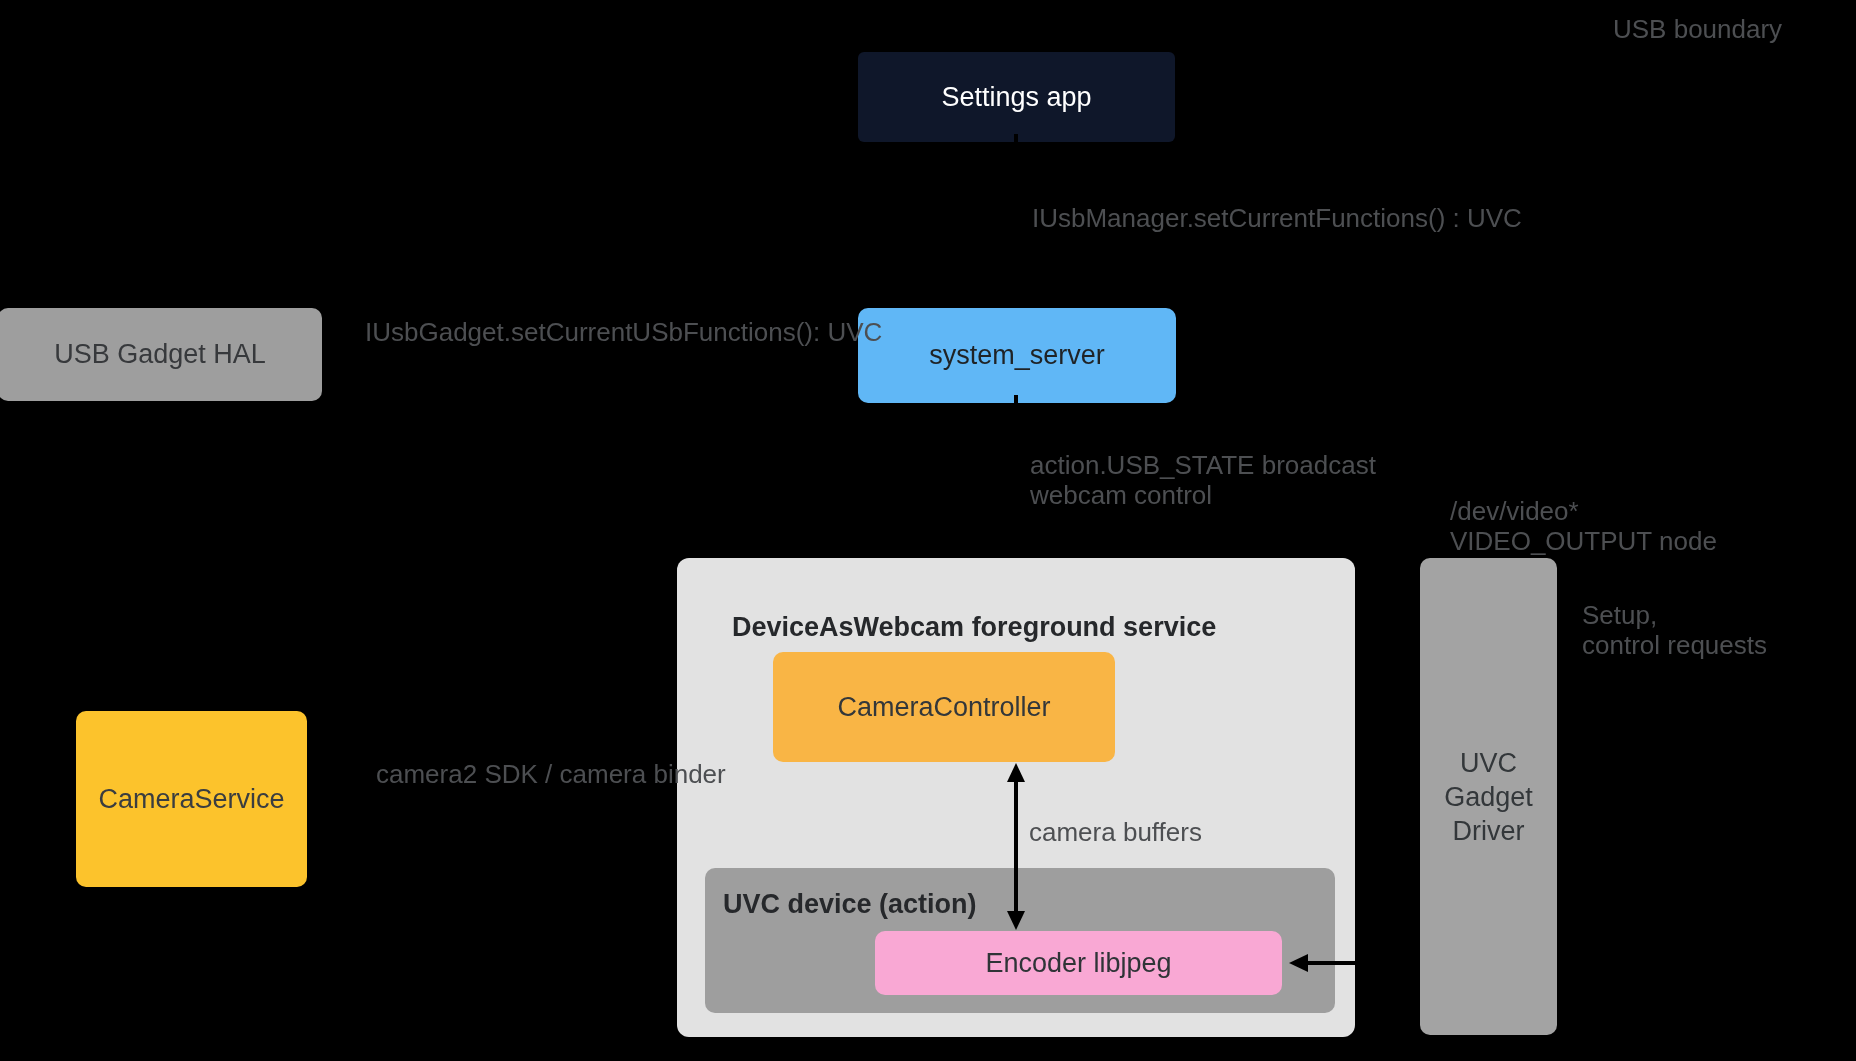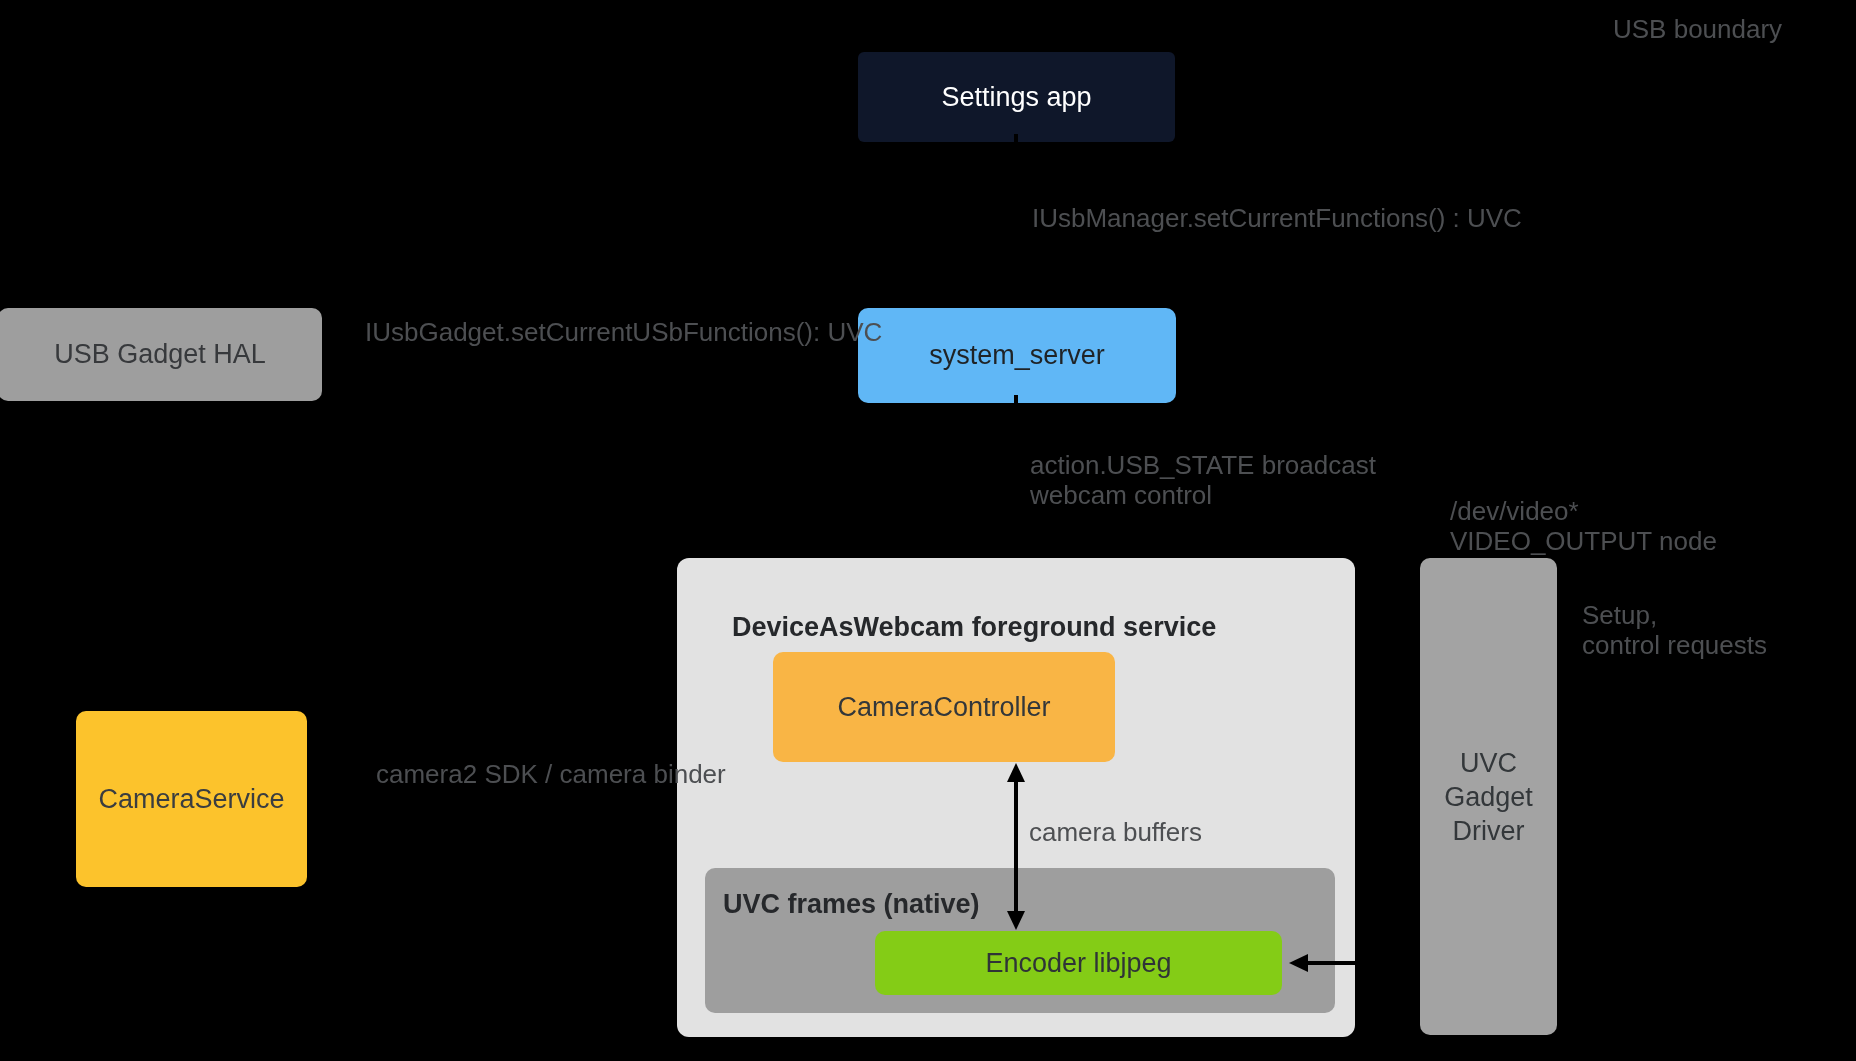--- a/index.html
+++ b/index.html
@@ -57,23 +57,23 @@
   </div>
 
   <div class="node" id="daw-container" style="background: rgb(226, 226, 226);"></div>
   <div id="daw-title">DeviceAsWebcam foreground service</div>
 
   <div class="node" id="camera-controller" style="background: rgb(249, 181, 69);">
     <span class="lbl">CameraController</span>
   </div>
 
   <div class="node" id="uvc-device" style="background: rgb(158, 158, 158);"></div>
-  <div id="uvc-device-title">UVC frames (native)</div>
+  <div id="uvc-device-title">UVC device (action)</div>
 
-  <div class="node" id="encoder" style="background: #84cc16;">
+  <div class="node" id="encoder" style="background: #f9a8d4;">
     <span class="lbl">Encoder libjpeg</span>
   </div>
 
   <div class="node" id="uvc-gadget-driver" style="background: #a3a3a3;">
     <span class="line">UVC</span>
     <span class="line">Gadget</span>
     <span class="line">Driver</span>
   </div>
 
   <div class="ann" id="lbl-usb-boundary">USB boundary</div>

